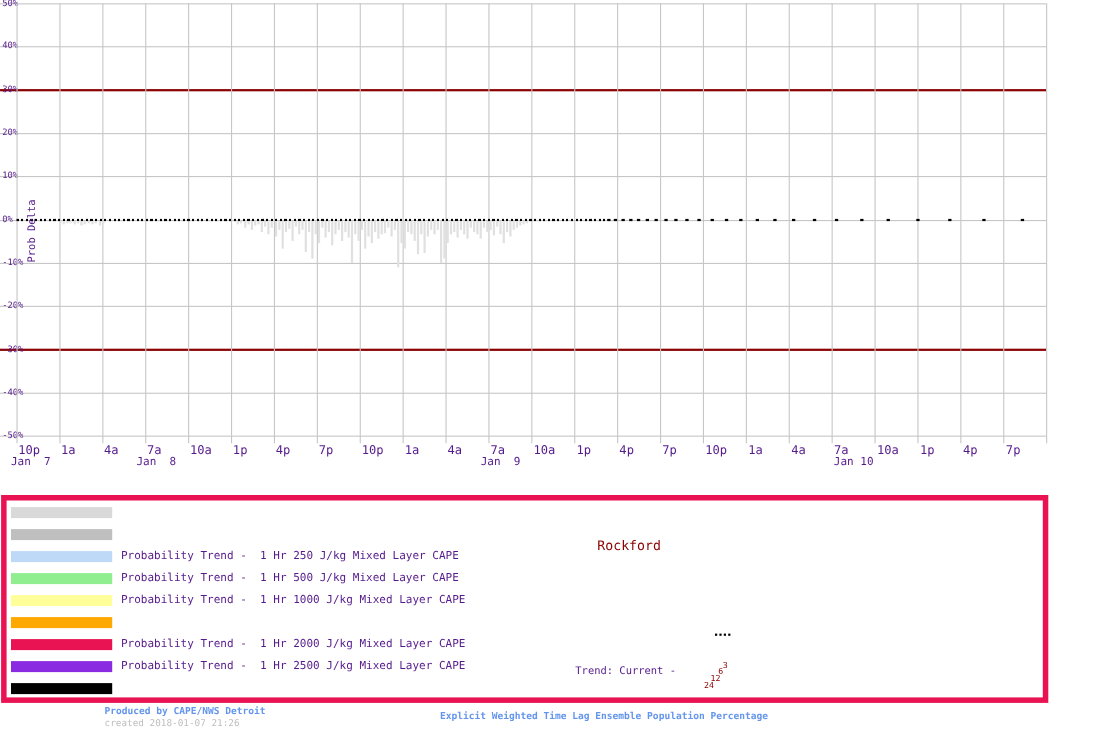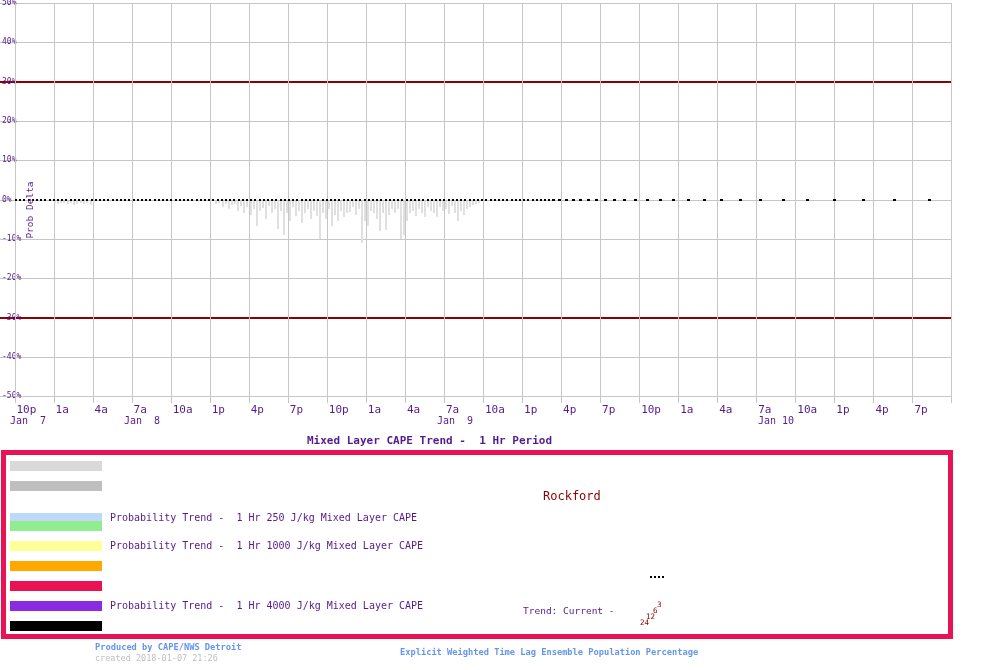--- a/index.html
+++ b/index.html
@@ -243,50 +243,51 @@
       <div class="bar" style="left: 460px; top: 200.7px; height: 10px;"></div>
       <div class="bar" style="left: 463px; top: 200.7px; height: 14px;"></div>
       <div class="bar" style="left: 466px; top: 200.7px; height: 8px;"></div>
       <div class="bar" style="left: 469px; top: 200.7px; height: 6px;"></div>
       <div class="bar" style="left: 472px; top: 200.7px; height: 4px;"></div>
       <div class="bar" style="left: 475px; top: 200.7px; height: 3px;"></div>
       <div class="bar" style="left: 478px; top: 200.7px; height: 2px;"></div>
     </div>
 
   <div id="ylabel-rot">Prob Delta</div>
-  <div id="chart-title">Mixed Layer CAPE Trend -  1 Hr Period</div>
 
   <div id="legend-panel">
     <div id="legend-rows">
         <div class="legend-row" style="top: 6px;">
           <span class="swatch" style="background: rgb(217, 217, 217);"></span>
         </div>
         <div class="legend-row" style="top: 26px;">
           <span class="swatch" style="background: rgb(191, 191, 191);"></span>
         </div>
-        <div class="legend-row" style="top: 58px;">
+        <div class="legend-row" style="top: 46px;">
           <span class="swatch" style="background: rgb(190, 217, 247);"></span>
           <span class="legend-label">Probability Trend -  1 Hr 250 J/kg Mixed Layer CAPE</span>
         </div>
         <div class="legend-row" style="top: 66px;">
           <span class="swatch" style="background: rgb(144, 238, 144);"></span>
+          <span class="legend-label">Probability Trend -  1 Hr 500 J/kg Mixed Layer CAPE</span>
         </div>
         <div class="legend-row" style="top: 86px; padding-left: 20px;">
           <span class="swatch" style="background: rgb(255, 255, 154);"></span>
           <span class="legend-label">Probability Trend -  1 Hr 1000 J/kg Mixed Layer CAPE</span>
         </div>
         <div class="legend-row" style="top: 106px;">
           <span class="swatch" style="background: rgb(255, 168, 0);"></span>
         </div>
         <div class="legend-row" style="top: 126px;">
           <span class="swatch" style="background: rgb(233, 19, 83);"></span>
+          <span class="legend-label">Probability Trend -  1 Hr 2000 J/kg Mixed Layer CAPE</span>
         </div>
         <div class="legend-row" style="top: 146px;">
           <span class="swatch" style="background: rgb(138, 43, 226);"></span>
-          <span class="legend-label">Probability Trend -  1 Hr 4000 J/kg Mixed Layer CAPE</span>
+          <span class="legend-label">Probability Trend -  1 Hr 2500 J/kg Mixed Layer CAPE</span>
         </div>
         <div class="legend-row" style="top: 166px;">
           <span class="swatch" style="background: rgb(0, 0, 0);"></span>
         </div>
       </div>
     <div id="location">Rockford</div>
     <span class="cur-dot" style="left:644px"></span>
     <span class="cur-dot" style="left:648px"></span>
     <span class="cur-dot" style="left:652px"></span>
     <span class="cur-dot" style="left:656px"></span>

